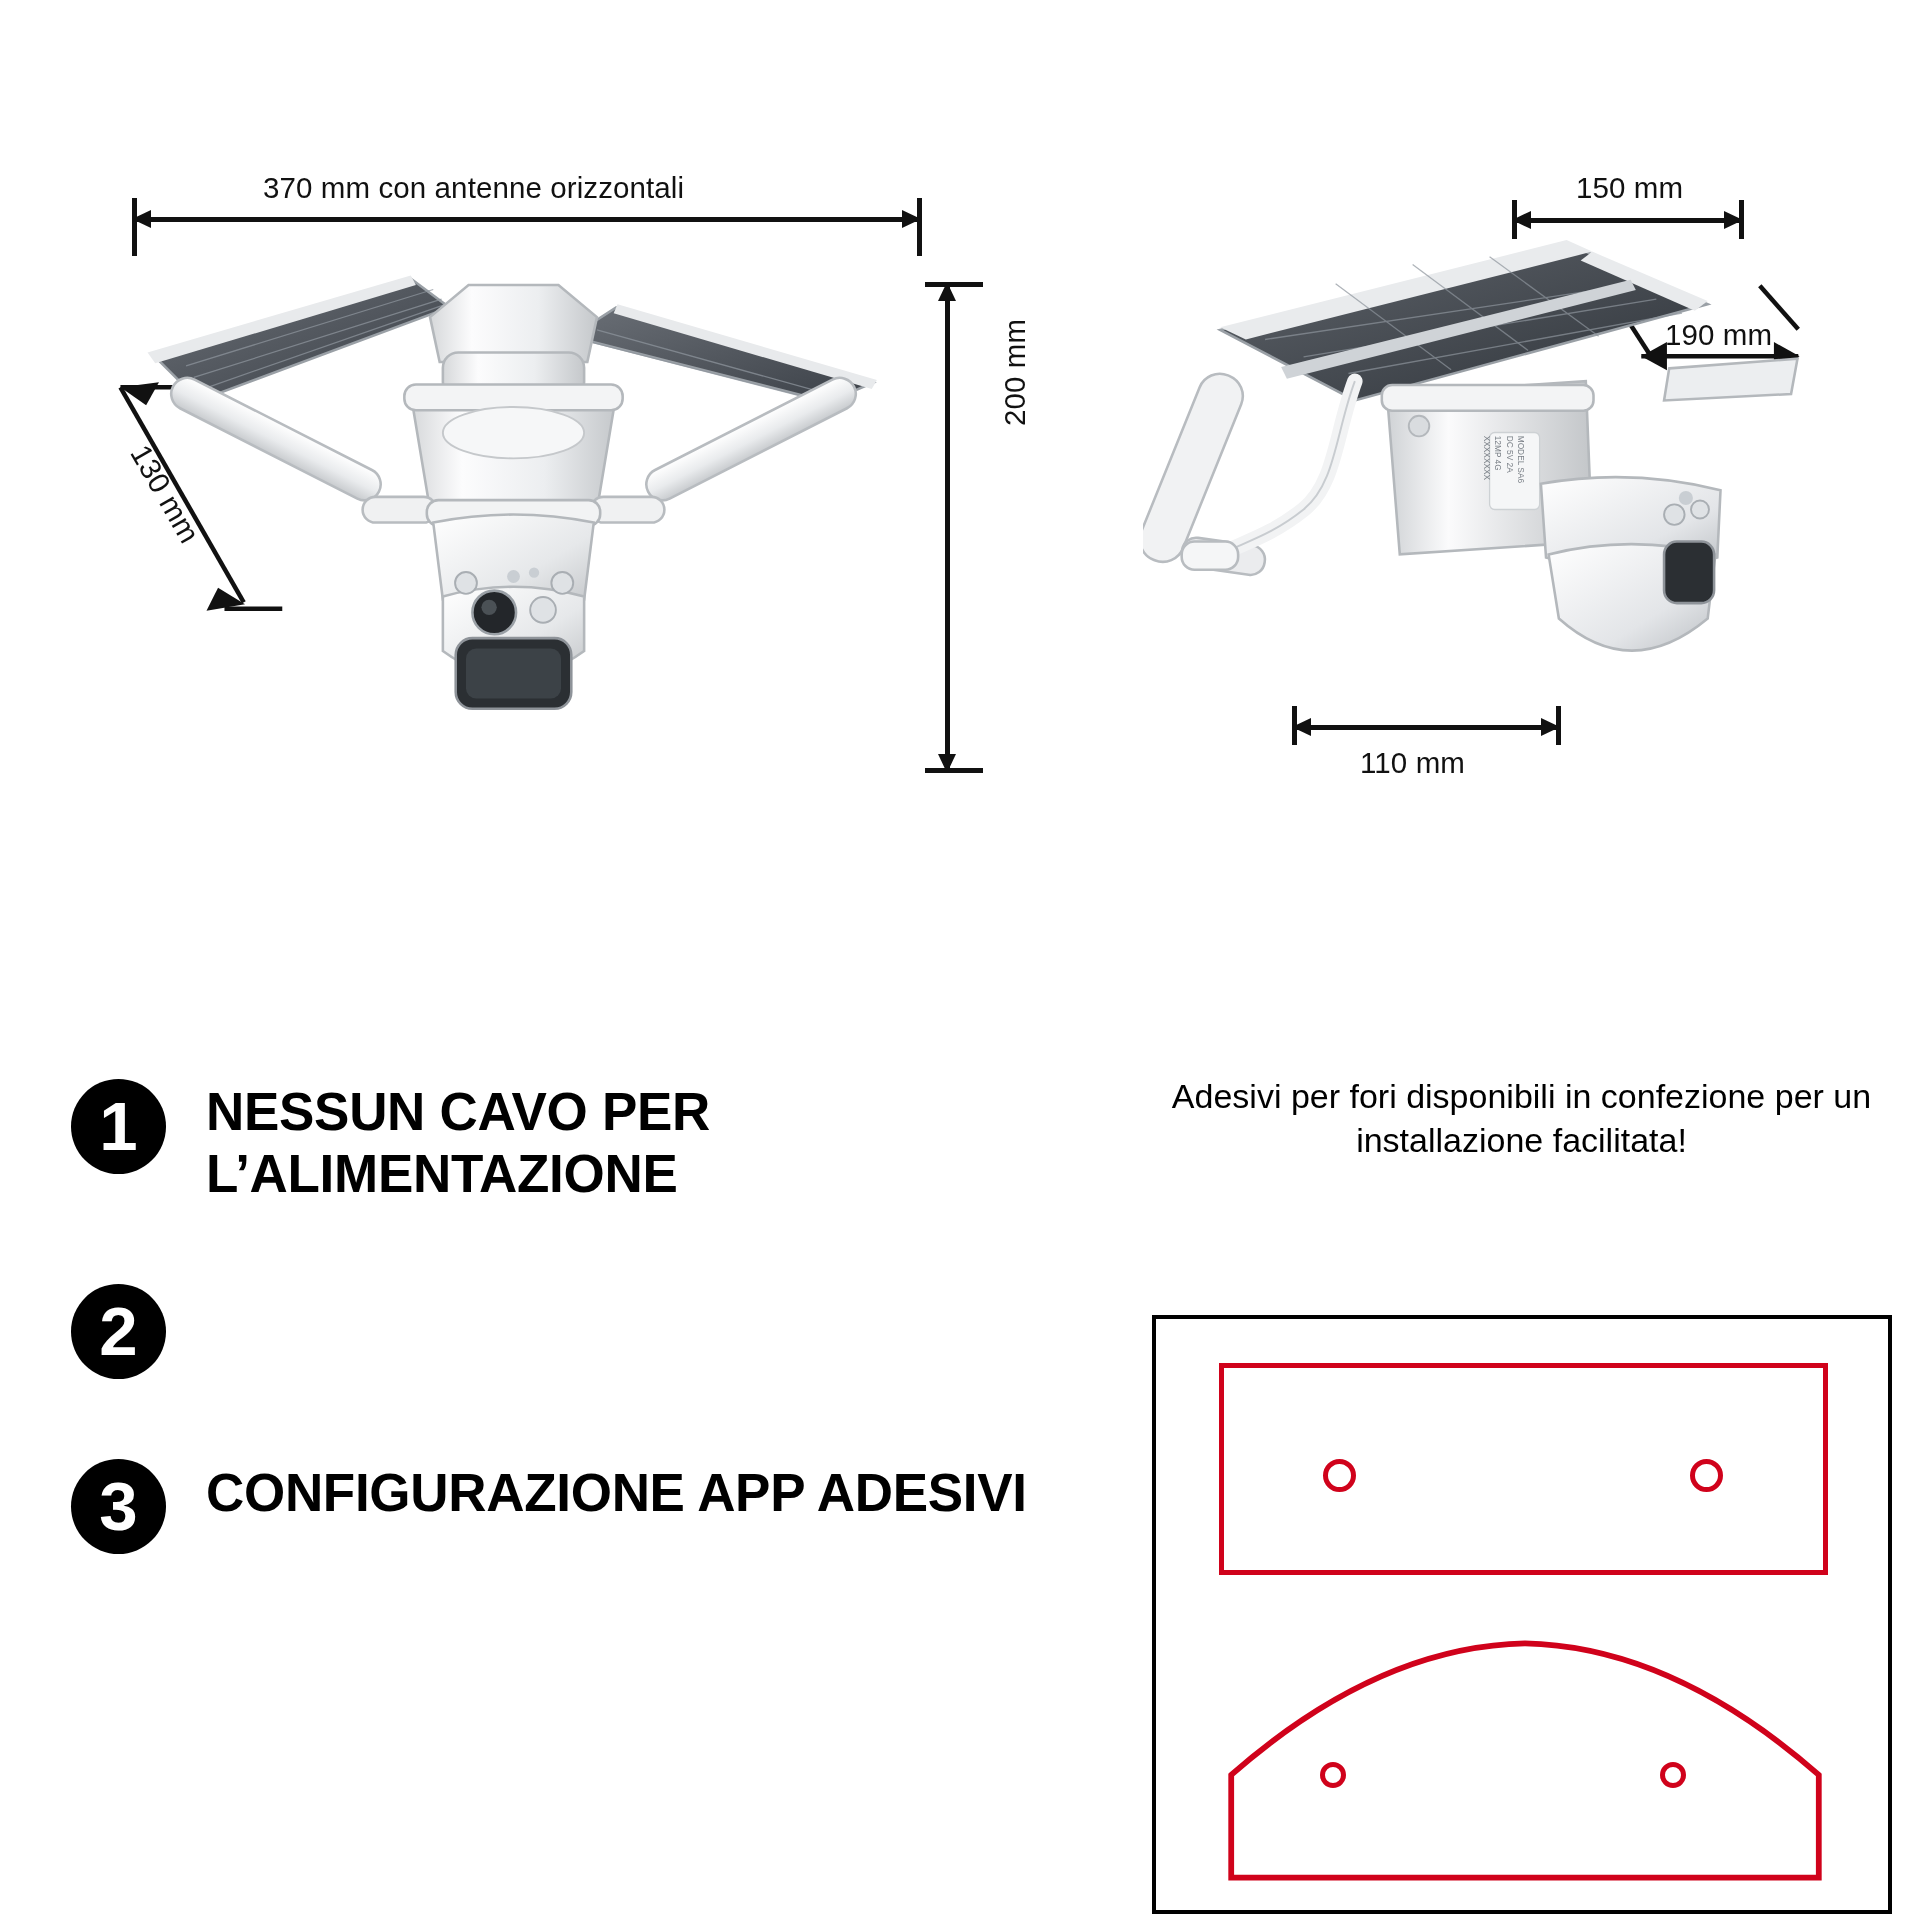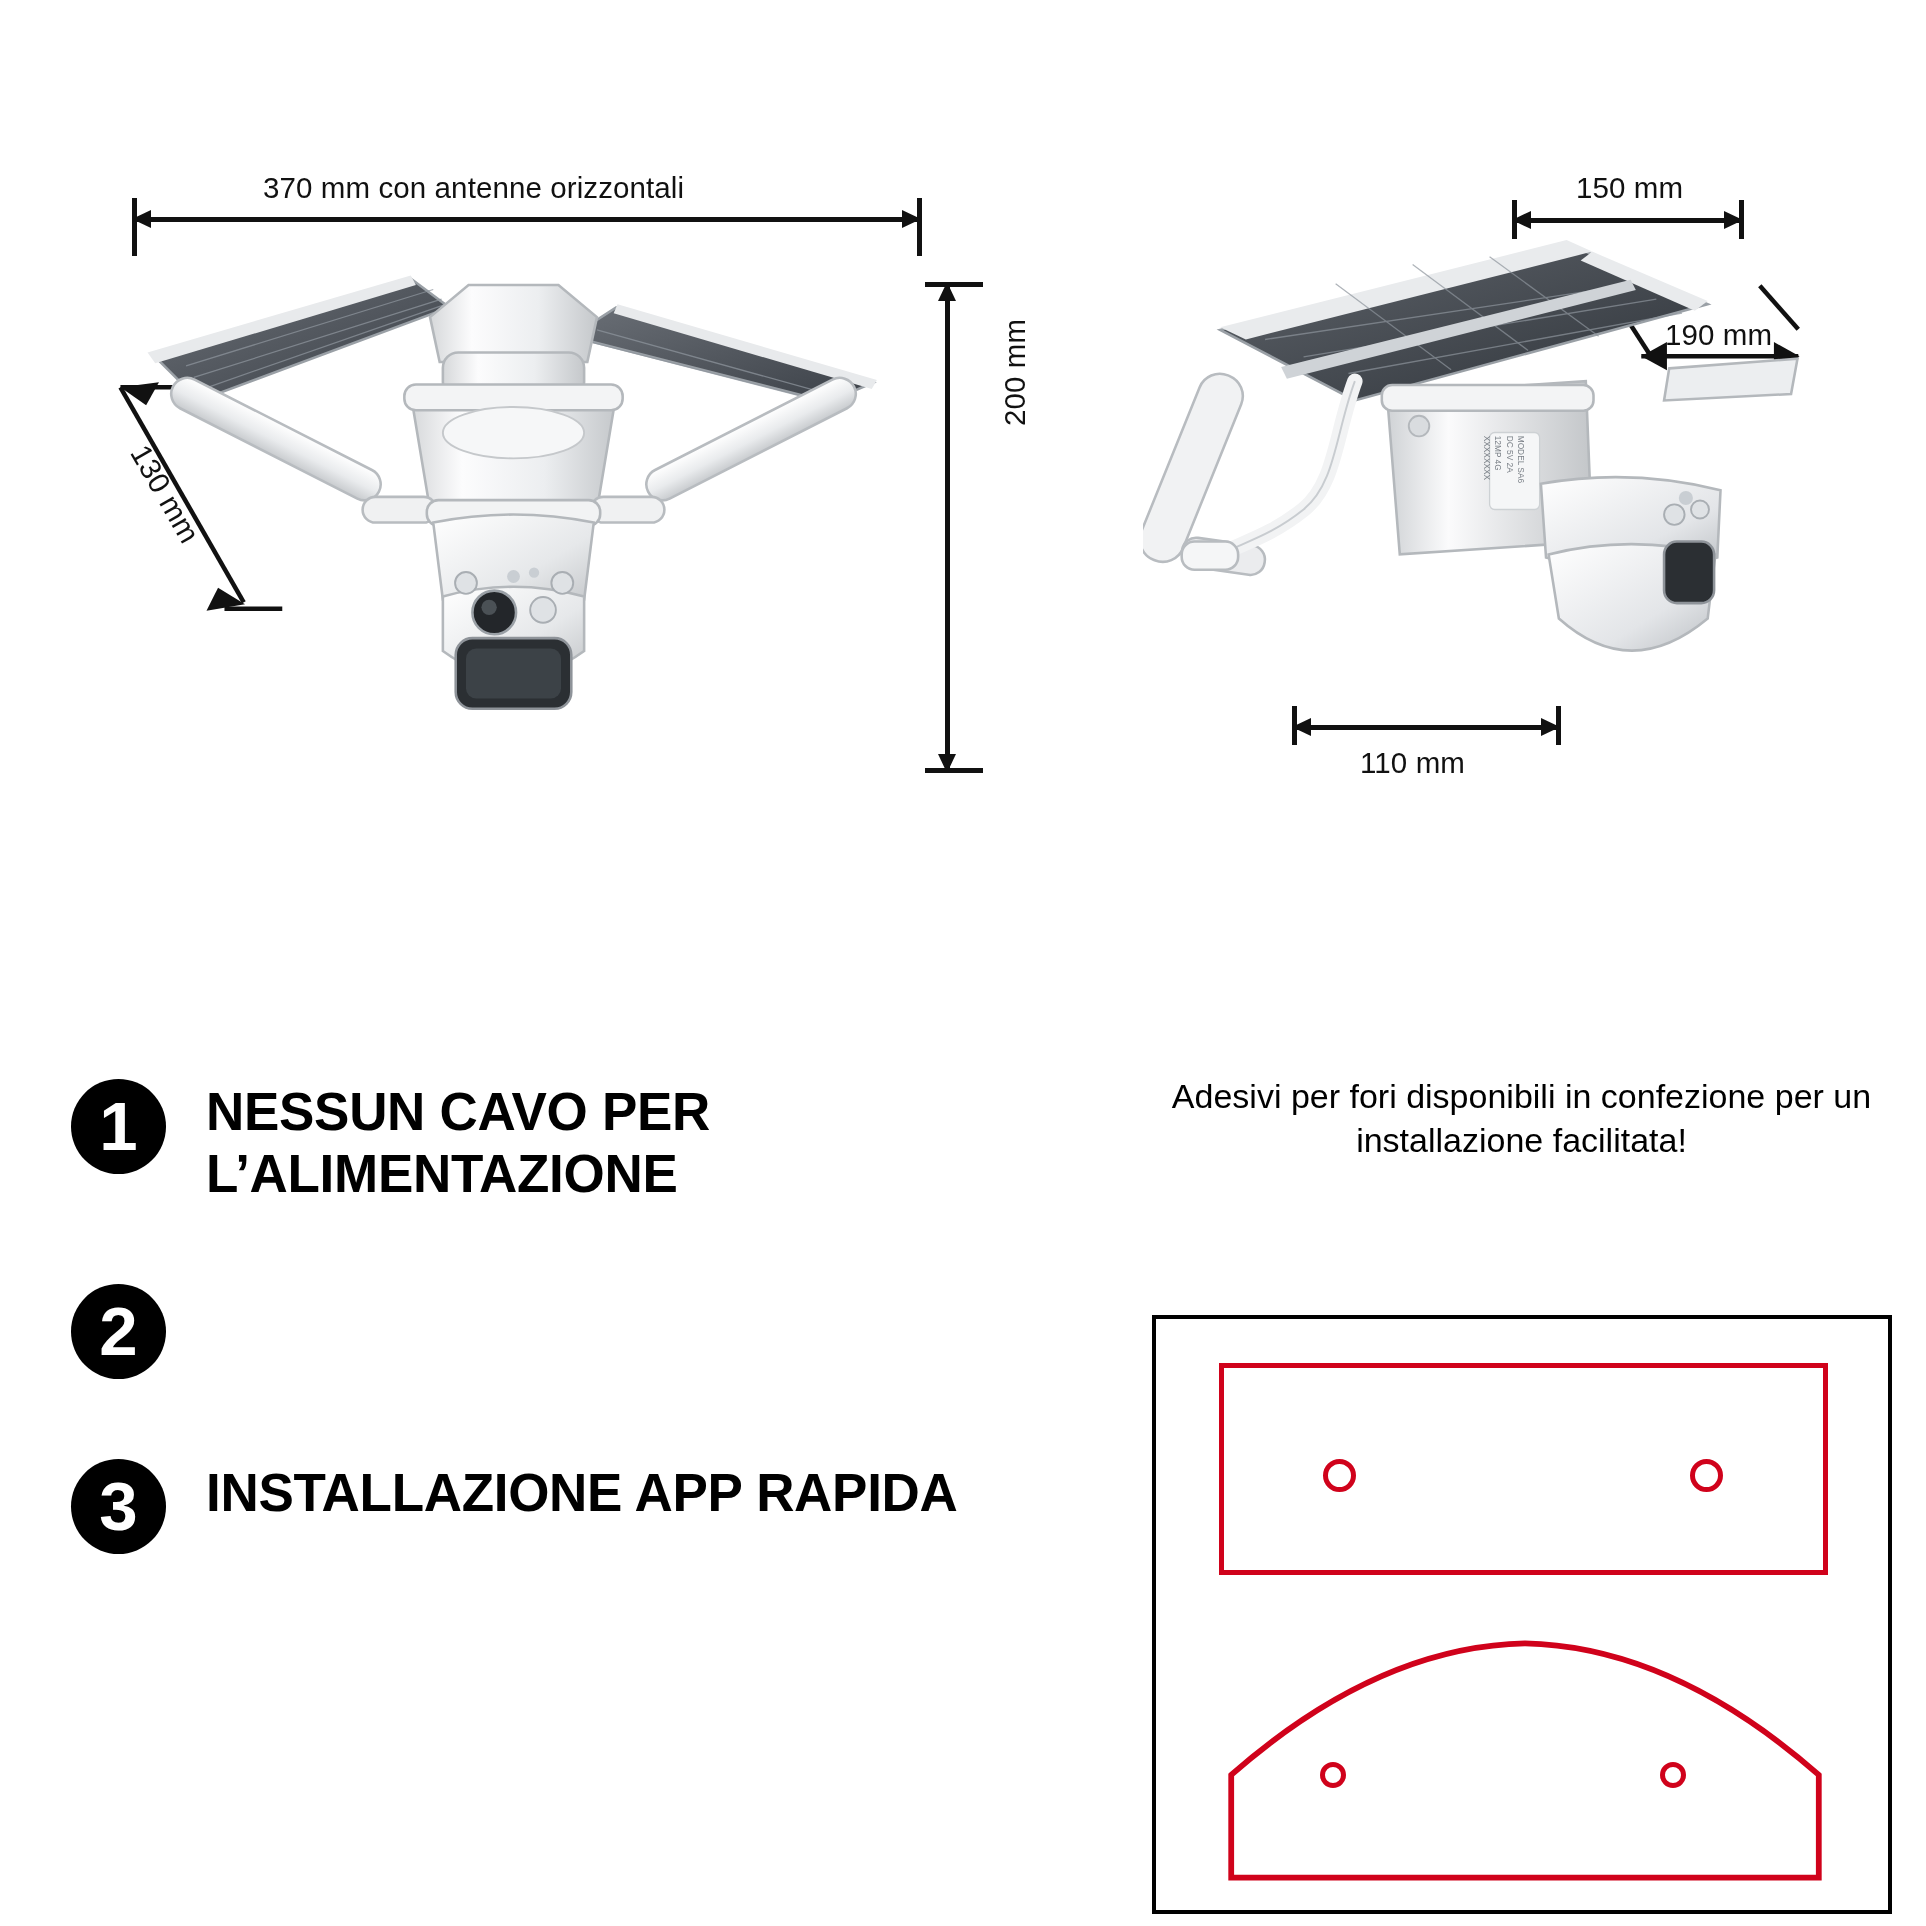--- a/index.html
+++ b/index.html
@@ -379,21 +379,21 @@
   <div class="steps">
     <div class="step">
       <div class="step-num">1</div>
       <div class="step-text">NESSUN CAVO PER L’ALIMENTAZIONE</div>
     </div>
     <div class="step">
       <div class="step-num">2</div>
     </div>
     <div class="step">
       <div class="step-num">3</div>
-      <div class="step-text">INSTALLAZIONE APP RAPIDA</div>
+      <div class="step-text">CONFIGURAZIONE APP ADESIVI</div>
     </div>
   </div>
 
   <div class="right-note">Adesivi per fori disponibili in confezione per un installazione facilitata!</div>
 
   <div class="sticker-box">
     <div class="sticker-rect"></div>
     <div class="hole big" style="left:167px; top:140px;"></div>
     <div class="hole big" style="left:534px; top:140px;"></div>
 

